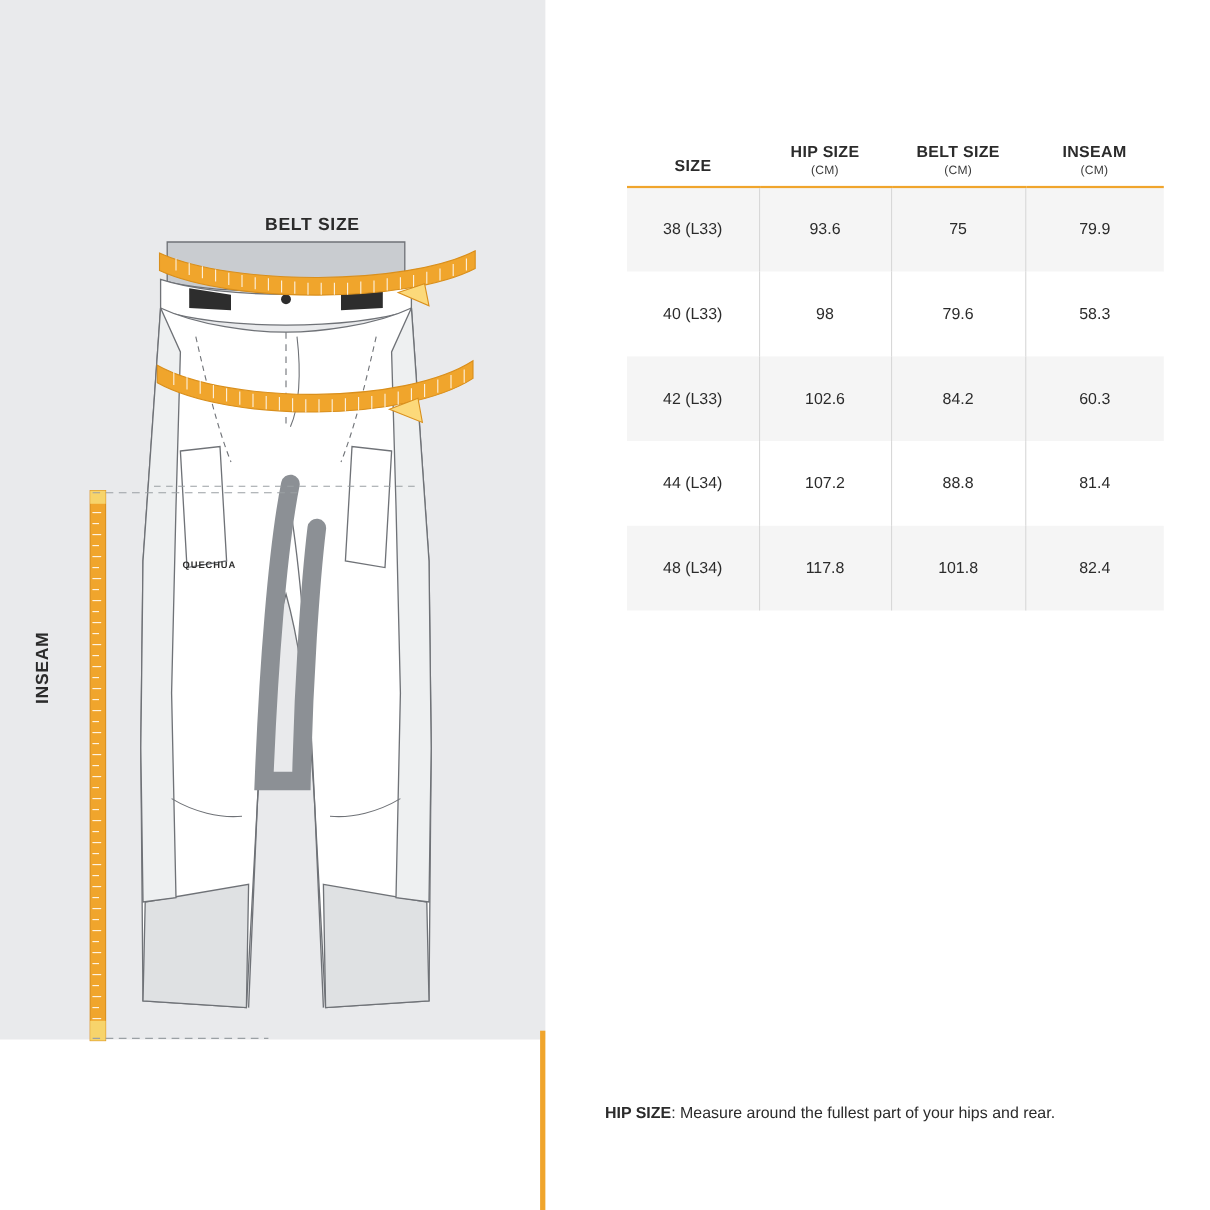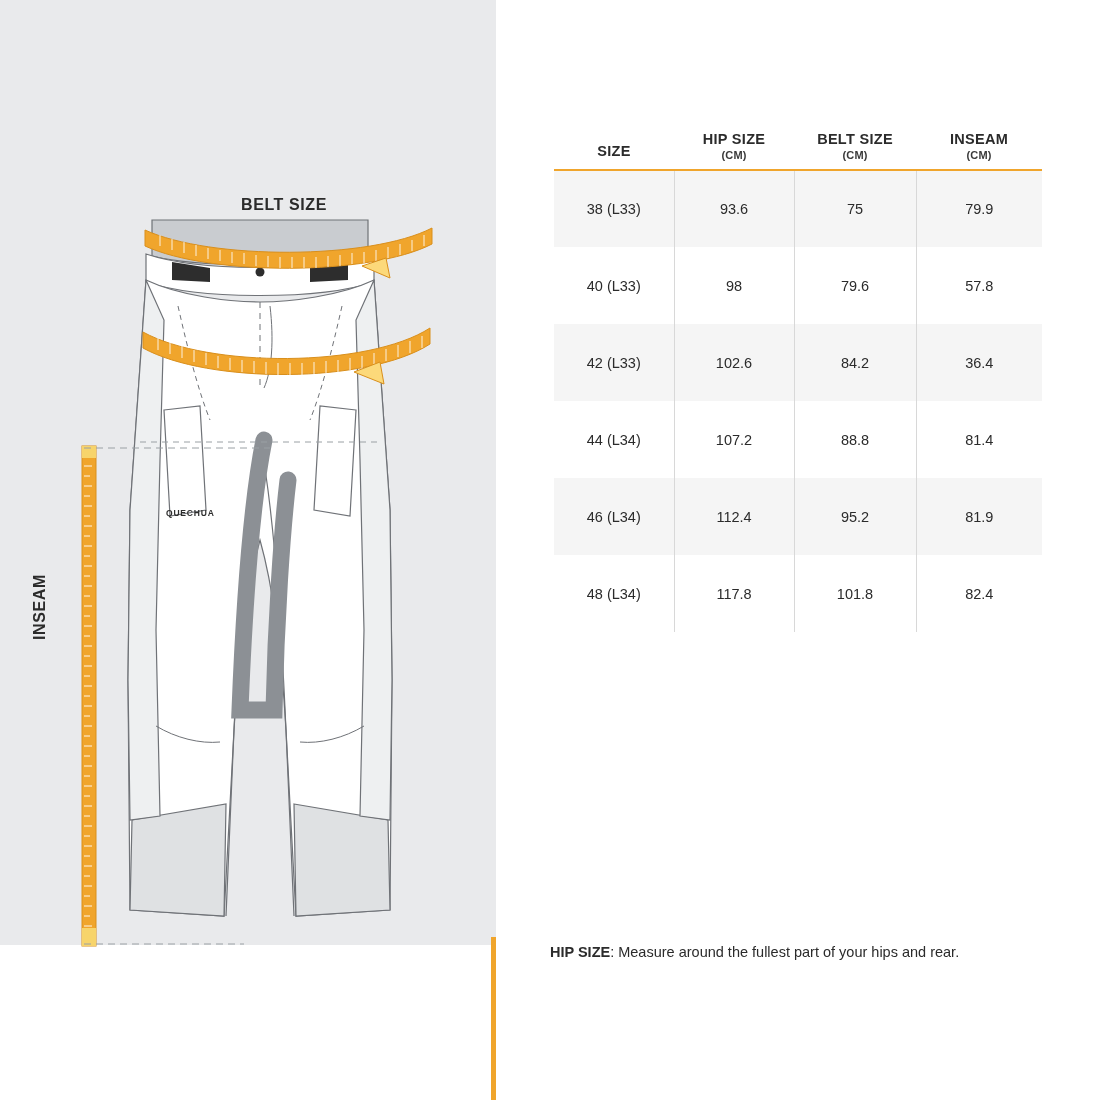--- a/index.html
+++ b/index.html
@@ -57,39 +57,39 @@
   
   #right-panel {
     position: absolute;
     left: 496px; top: 0;
     width: 604px; height: 1100px;
     background: #ffffff;
   }
 
   table.size-table {
     position: absolute;
-    left: 58px;
+    left: 74px;
     top: 130px;
     width: 488px;
     border-collapse: collapse;
     table-layout: fixed;
   }
   table.size-table thead th {
     font-size: 14.5px;
     font-weight: bold;
     color: #2b2b2b;
     padding-bottom: 8px;
     text-align: center;
     vertical-align: bottom;
     letter-spacing: 0.3px;
   }
   table.size-table thead th .unit {
     display: block;
     font-size: 11px;
-    font-weight: bold;
+    font-weight: normal;
     color: #3a3a3a;
     letter-spacing: 0.2px;
     margin-top: 2px;
   }
   table.size-table thead tr th {
     border-bottom: 2px solid #f0a52c;
   }
   table.size-table tbody td {
     font-size: 14.5px;
     color: #2b2b2b;
@@ -98,21 +98,21 @@
     border-right: 1px solid #d8d8d8;
     margin-top: 33px;
   }
   table.size-table tbody td:last-child { border-right: none; text-align: center; }
   table.size-table tbody tr:nth-child(odd) td { background: #f5f5f5; }
   table.size-table tbody tr:nth-child(even) td { background: #ffffff; }
 
   #notes {
     position: absolute;
     left: 54px;
-    top: 940px;
+    top: 1000px;
     width: 520px;
     font-size: 14.5px;
     color: #2b2b2b;
     line-height: 1.75;
   }
   #notes b { font-weight: bold; }
 </style>
 </head>
 <body>
 
@@ -329,39 +329,33 @@
         <tr>
           <td>38 (L33)</td>
           <td>93.6</td>
           <td>75</td>
           <td>79.9</td>
         </tr>
         <tr>
           <td>40 (L33)</td>
           <td>98</td>
           <td>79.6</td>
-          <td>57.8</td>
+          <td>58.3</td>
         </tr>
         <tr>
           <td>42 (L33)</td>
           <td>102.6</td>
           <td>84.2</td>
-          <td>36.4</td>
+          <td>60.3</td>
         </tr>
         <tr>
           <td>44 (L34)</td>
           <td>107.2</td>
           <td>88.8</td>
           <td>81.4</td>
-        </tr>
-        <tr>
-          <td>46 (L34)</td>
-          <td>112.4</td>
-          <td>95.2</td>
-          <td>81.9</td>
         </tr>
         <tr>
           <td>48 (L34)</td>
           <td>117.8</td>
           <td>101.8</td>
           <td>82.4</td>
         </tr>
       </tbody>
     </table>
 

